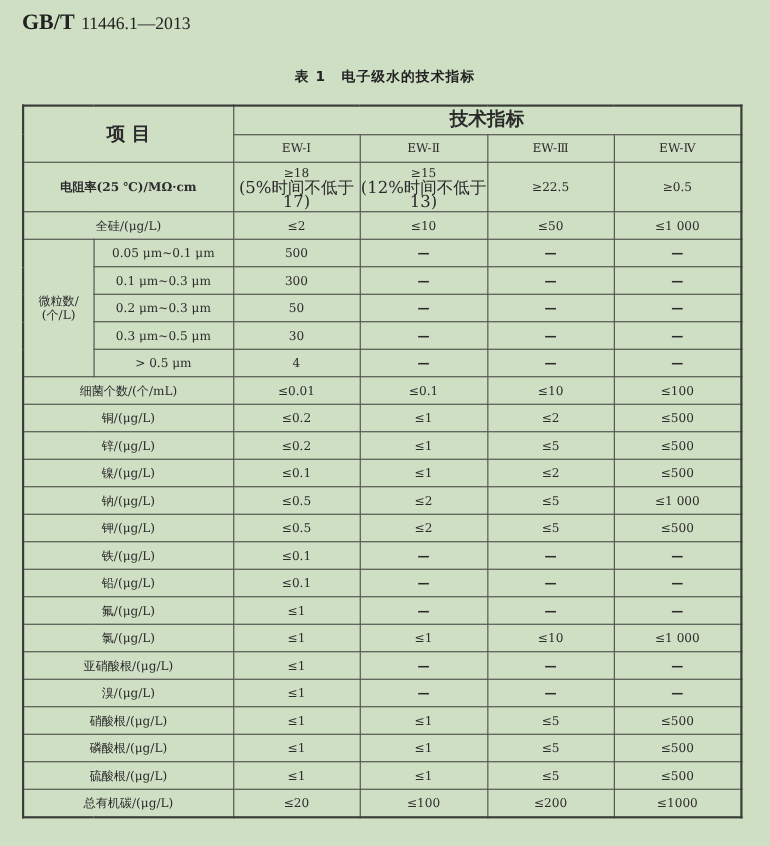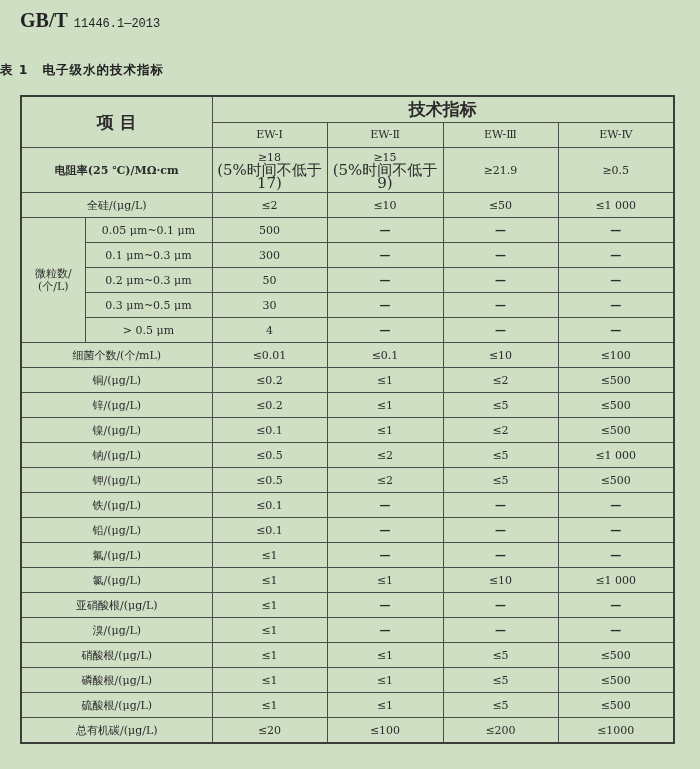--- a/index.html
+++ b/index.html
@@ -8,24 +8,24 @@
     background: #cfdfc4;
     font-family: "DejaVu Serif", "Liberation Serif", serif;
     color: #2b2b2b;
     position: relative;
   }
   .std-id {
     position: absolute; left: 20px; top: 9px;
     font-size: 13px; color: #222;
   }
   .std-id b { font-family: "Liberation Serif", serif; font-weight: bold; font-size: 20px; }
-  .std-id span { font-family: Liberation Mono, monospace; font-size: 12px; margin-left: 6px; }
+  .std-id span { font-family: Liberation Serif, serif; font-size: 16px; margin-left: 6px; }
   .caption {
     position: absolute; left: 0; width: 700px; top: 62px;
-    font-family: "DejaVu Sans", sans-serif;
+    text-align: center; font-family: "DejaVu Sans", sans-serif;
     font-weight: bold; font-size: 12.5px; color: #222; letter-spacing: 1px;
   }
   .caption .num { margin-right: 14px; }
   table {
     position: absolute; left: 20px; top: 95px;
     border-collapse: collapse; table-layout: fixed;
     width: 653px;
     border: 2px solid #3a3d38;
   }
   td, th {
@@ -74,23 +74,23 @@
   </thead>
   <tbody>
     <tr>
       <td colspan="2" class="two-line">电阻率(25 ℃)/MΩ·cm</td>
       <td>
           <div>≥18</div>
           <div class="small">(5%时间不低于 17)</div>
         </td>
       <td>
           <div>≥15</div>
-          <div class="small">(5%时间不低于 9)</div>
+          <div class="small">(12%时间不低于 13)</div>
         </td>
-      <td>≥21.9</td>
+      <td>≥22.5</td>
       <td>≥0.5</td>
     </tr>
     <tr>
       <td colspan="2">全硅/(μg/L)</td>
       <td>≤2</td>
       <td>≤10</td>
       <td>≤50</td>
       <td>≤1 000</td>
     </tr>
     <tr>

